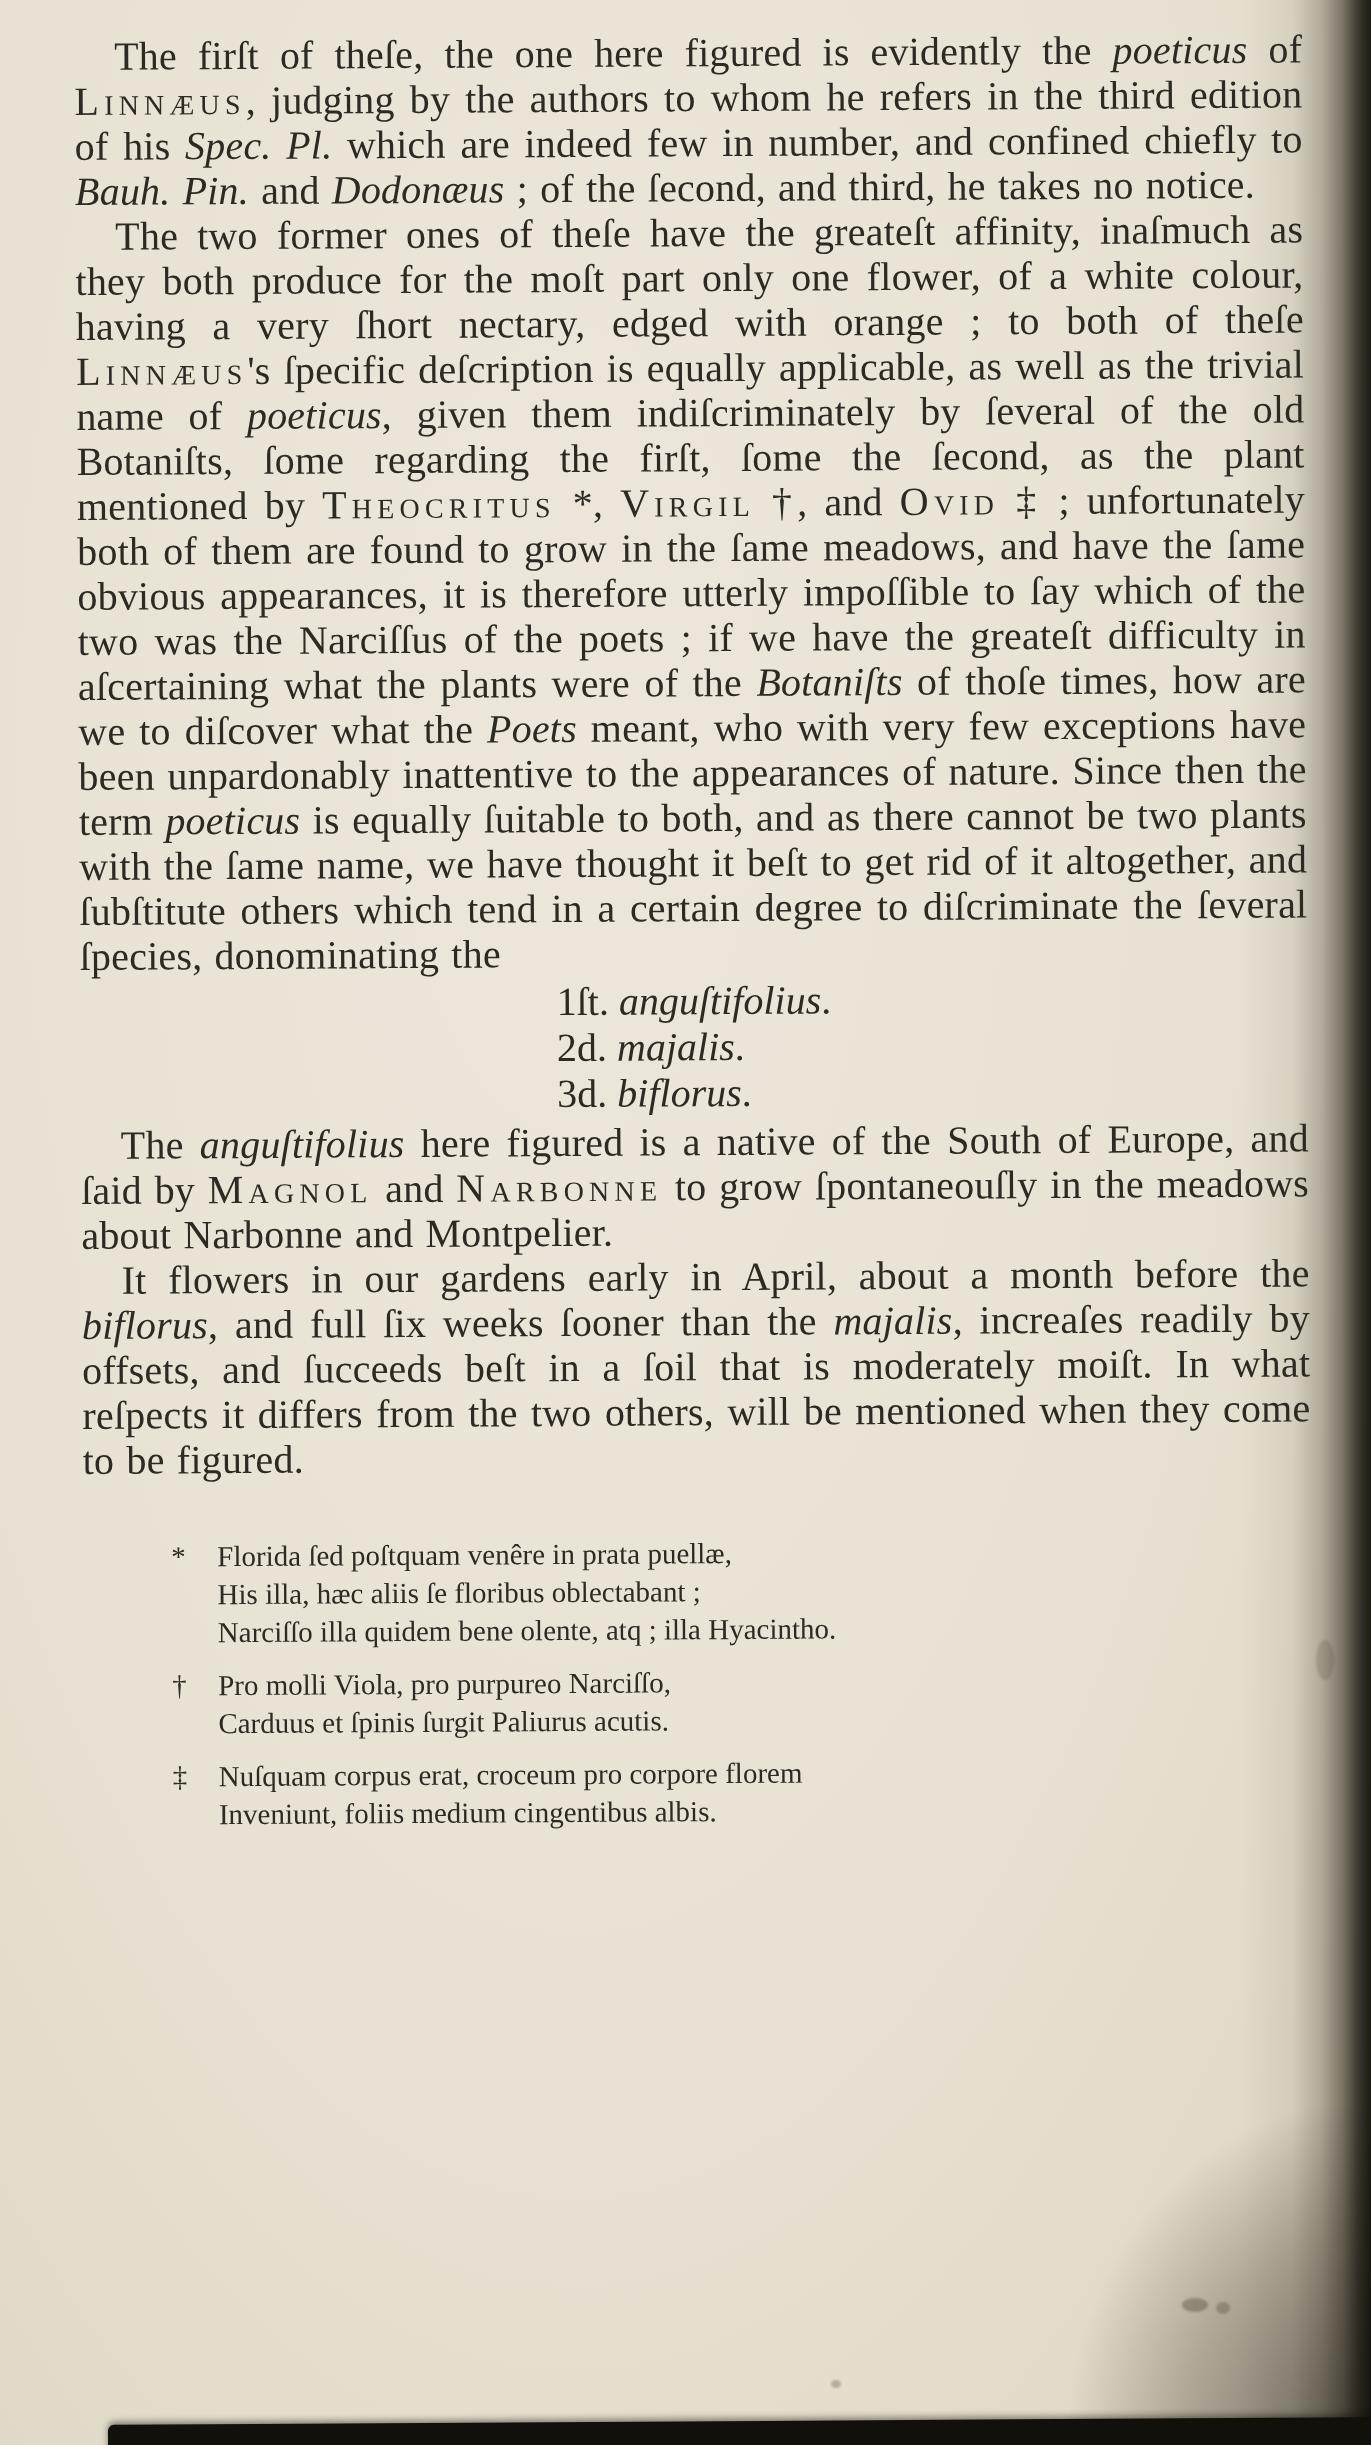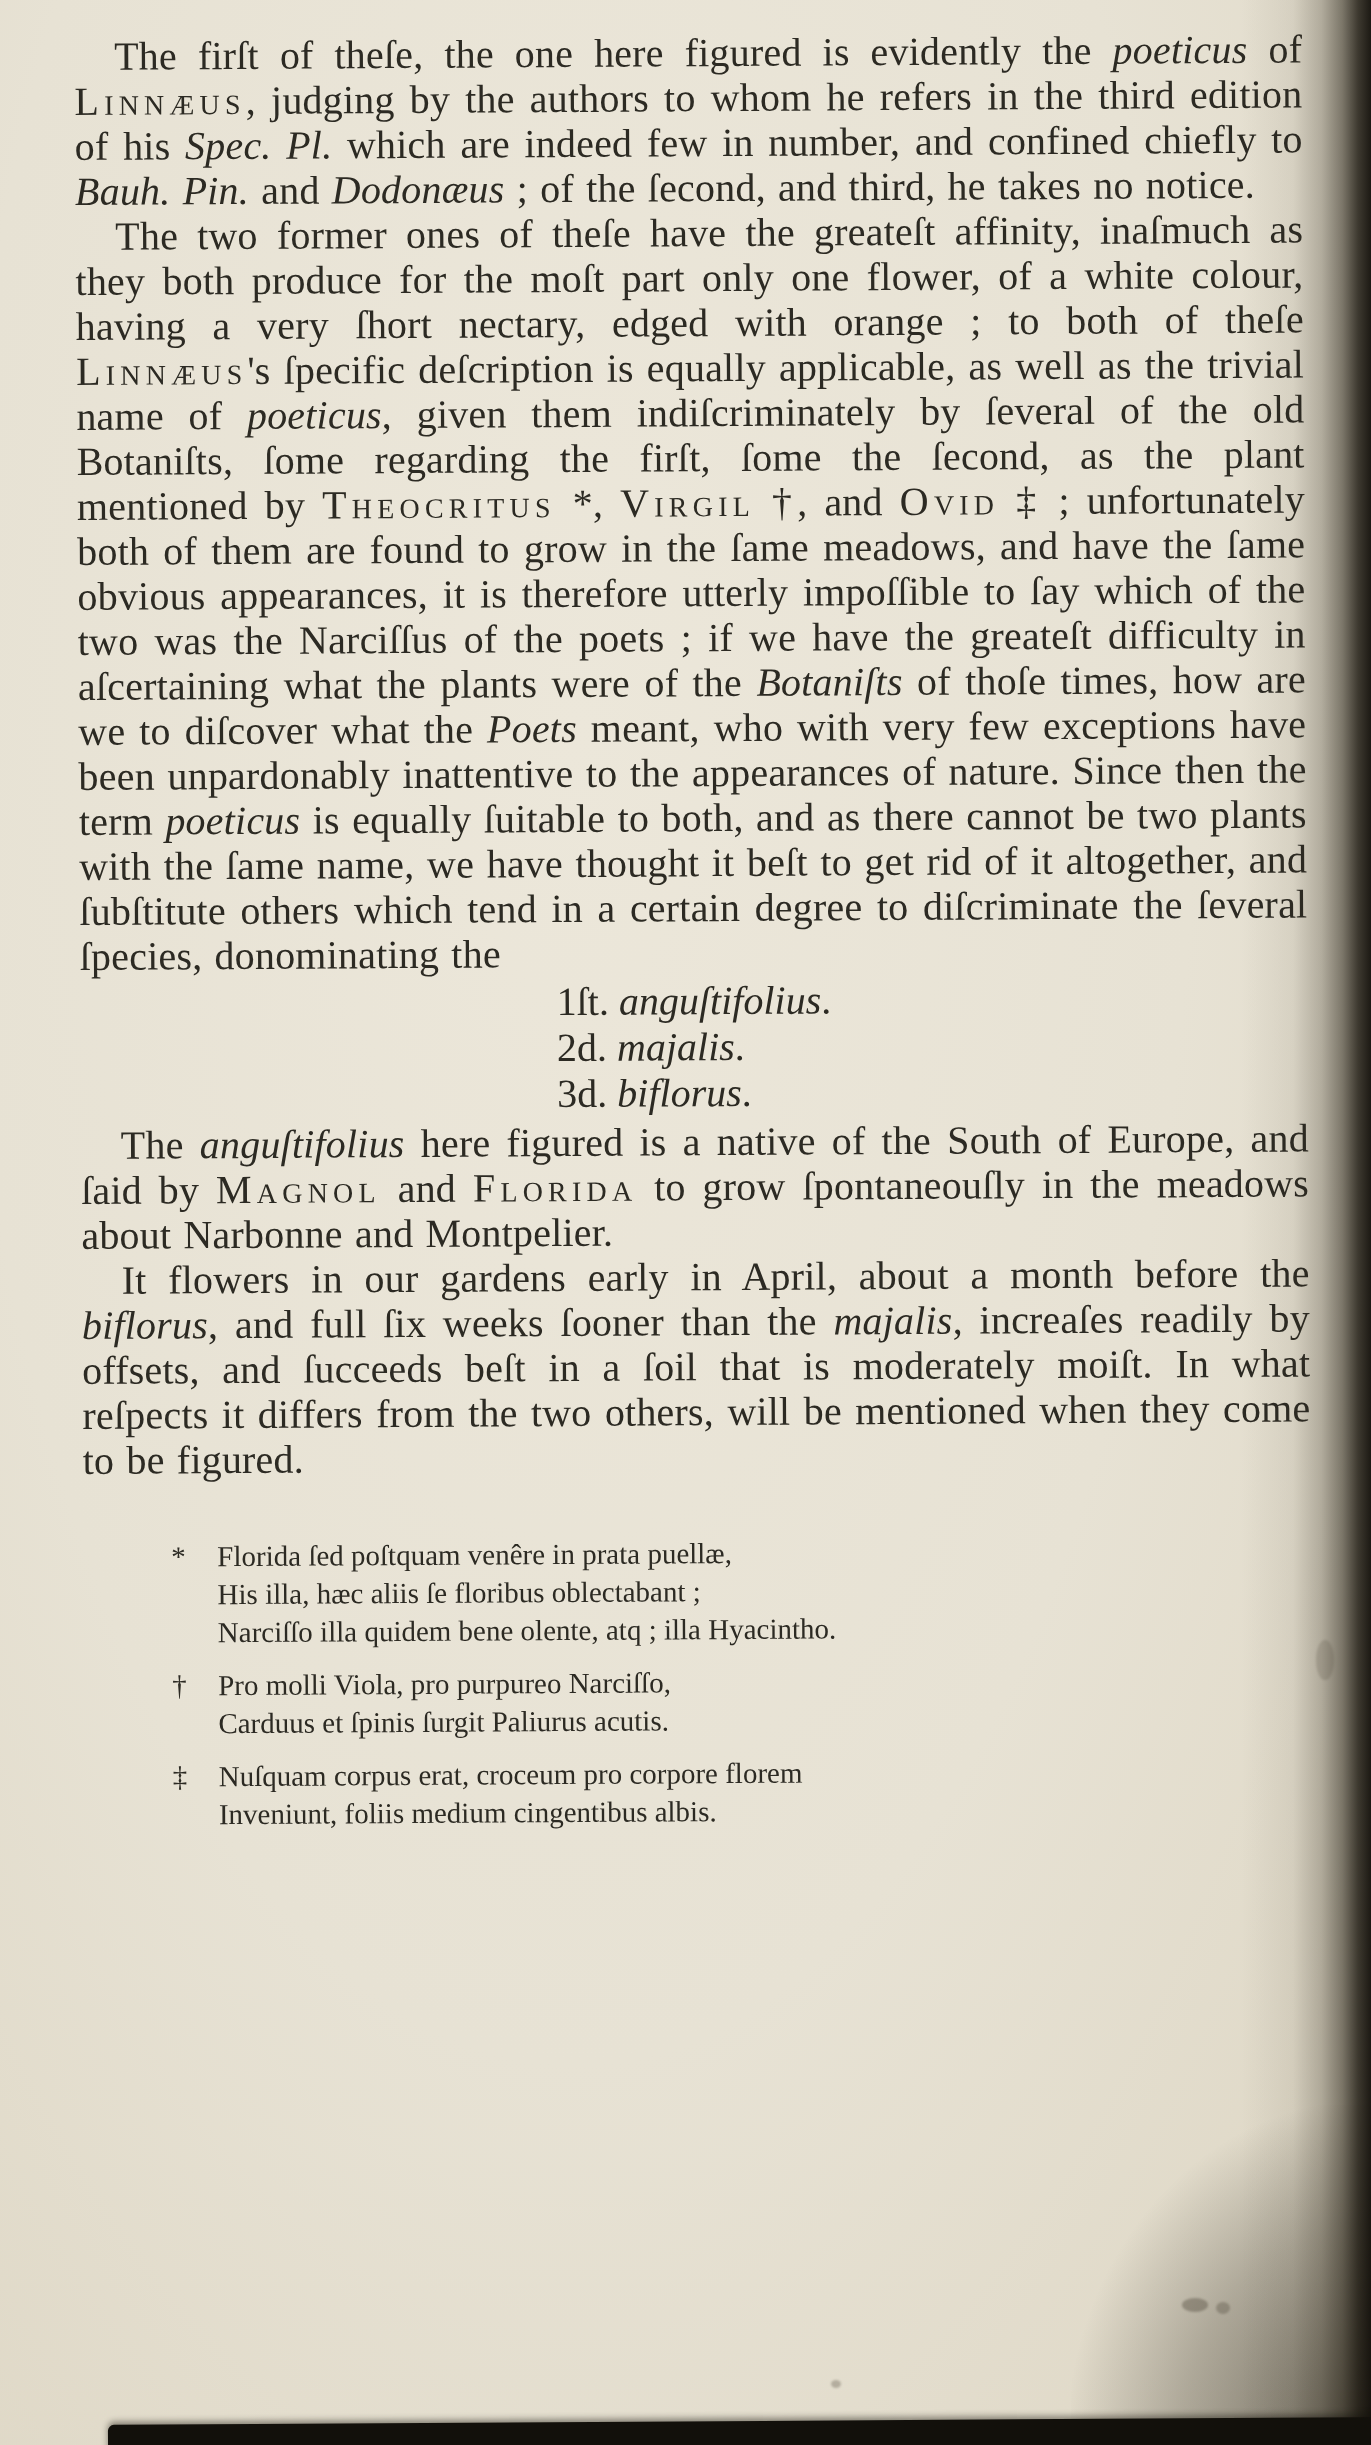--- a/index.html
+++ b/index.html
@@ -110,21 +110,21 @@
 <div class="page">
   <div class="content">
     <div id="text-flow">
         <p class="para"><span>The firſt of theſe, the one here figured is evidently the </span><span class="it">poeticus</span><span> of </span><span class="sc">Linnæus</span><span>, judging by the authors to whom he refers in the third edition of his </span><span class="it">Spec. Pl.</span><span> which are indeed few in number, and confined chiefly to </span><span class="it">Bauh. Pin.</span><span> and </span><span class="it">Dodonæus</span><span> ; of the ſecond, and third, he takes no notice.</span></p>
         <p class="para"><span>The two former ones of theſe have the greateſt affinity, inaſmuch as they both produce for the moſt part only one flower, of a white colour, having a very ſhort nectary, edged with orange ; to both of theſe </span><span class="sc">Linnæus</span><span>'s ſpecific deſcription is equally applicable, as well as the trivial name of </span><span class="it">poeticus</span><span>, given them indiſcriminately by ſeveral of the old Botaniſts, ſome regarding the firſt, ſome the ſecond, as the plant mentioned by </span><span class="sc">Theocritus</span><span> *, </span><span class="sc">Virgil</span><span> †, and </span><span class="sc">Ovid</span><span> ‡ ; unfortunately both of them are found to grow in the ſame meadows, and have the ſame obvious appearances, it is therefore utterly impoſſible to ſay which of the two was the Narciſſus of the poets ; if we have the greateſt difficulty in aſcertaining what the plants were of the </span><span class="it">Botaniſts</span><span> of thoſe times, how are we to diſcover what the </span><span class="it">Poets</span><span> meant, who with very few exceptions have been unpardonably inattentive to the appearances of nature.  Since then the term </span><span class="it">poeticus</span><span> is equally ſuitable to both, and as there cannot be two plants with the ſame name, we have thought it beſt to get rid of it altogether, and ſubſtitute others which tend in a certain degree to diſcriminate the ſeveral ſpecies, donominating the</span></p>
         <div class="species">
           <div class="line"><span>1ſt. </span><span class="it">anguſtifolius</span><span>.</span></div>
           <div class="line"><span>2d. </span><span class="it">majalis</span><span>.</span></div>
           <div class="line"><span>3d. </span><span class="it">biflorus</span><span>.</span></div>
         </div>
-        <p class="para"><span>The </span><span class="it">anguſtifolius</span><span> here figured is a native of the South of Europe, and ſaid by </span><span class="sc">Magnol</span><span> and </span><span class="sc">Florida</span><span> to grow ſpontaneouſly in the meadows about Narbonne and Montpelier.</span></p>
+        <p class="para"><span>The </span><span class="it">anguſtifolius</span><span> here figured is a native of the South of Europe, and ſaid by </span><span class="sc">Magnol</span><span> and </span><span class="sc">Narbonne</span><span> to grow ſpontaneouſly in the meadows about Narbonne and Montpelier.</span></p>
         <p class="para"><span>It flowers in our gardens early in April, about a month before the </span><span class="it">biflorus</span><span>, and full ſix weeks ſooner than the </span><span class="it">majalis</span><span>, increaſes readily by offsets, and ſucceeds beſt in a ſoil that is moderately moiſt.  In what reſpects it differs from the two others, will be mentioned when they come to be figured.</span></p>
       </div>
     <div id="footnotes" class="footnotes">
         <div class="footnote">
           <span class="fn-marker">*</span>
           <div>Florida ſed poſtquam venêre in prata puellæ,</div>
           <div>His illa, hæc aliis ſe floribus oblectabant ;</div>
           <div>Narciſſo illa quidem bene olente, atq ; illa Hyacintho.</div>
         </div>
         <div class="footnote">

